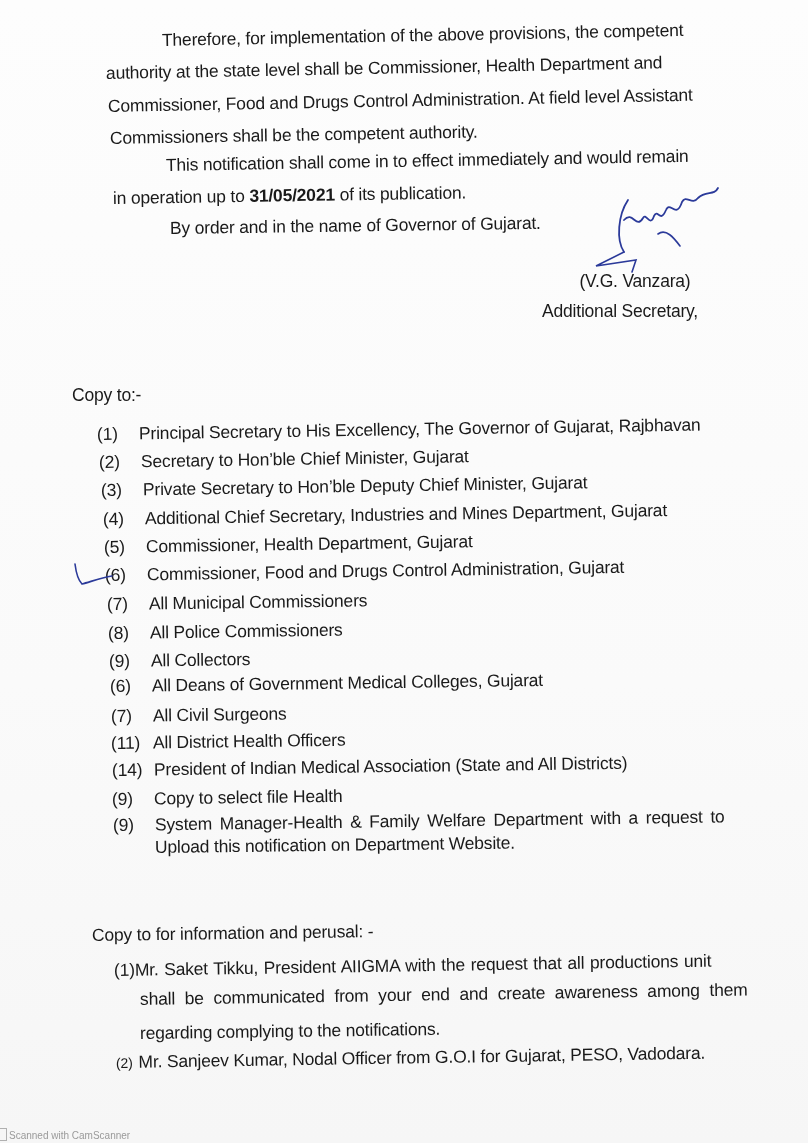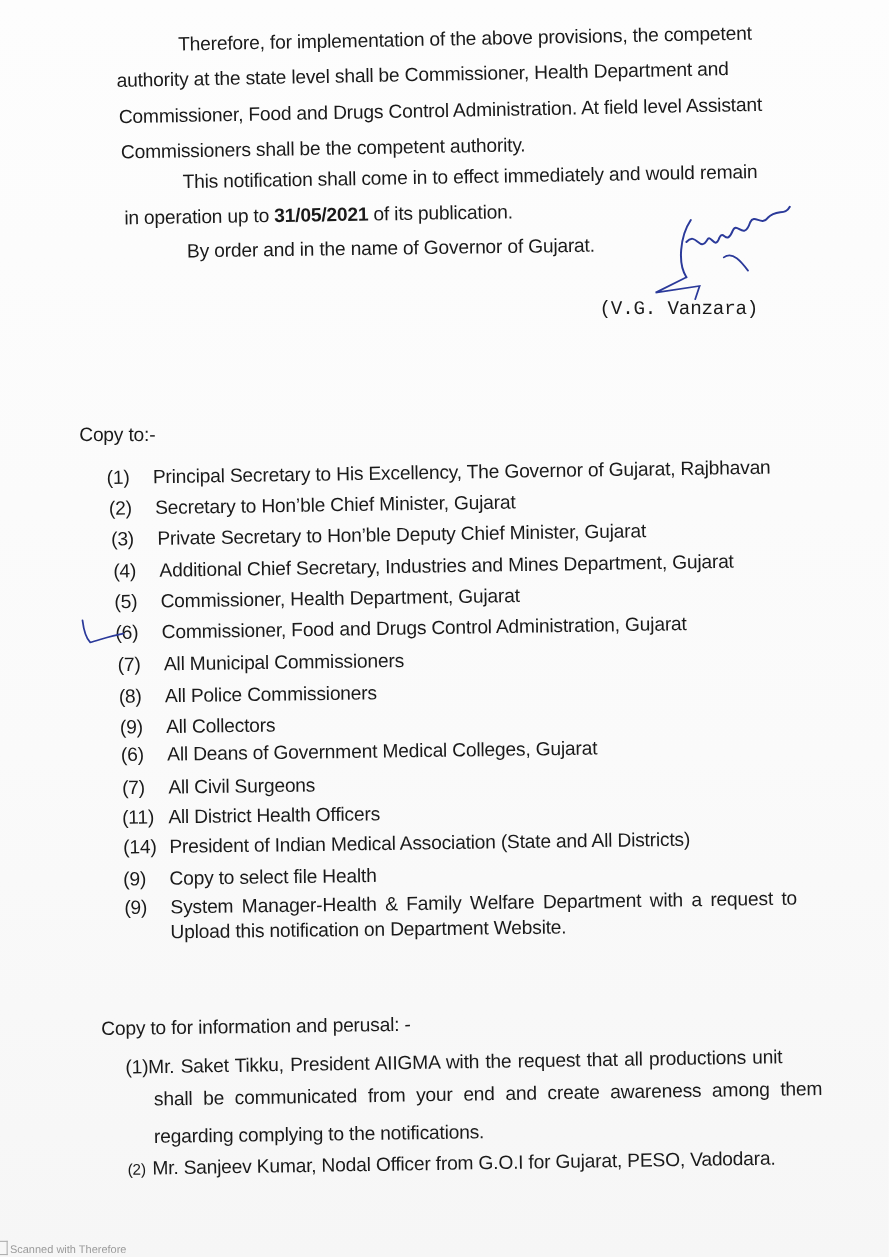--- a/index.html
+++ b/index.html
@@ -13,21 +13,21 @@
   .page {
     position: absolute; left: 0; top: 0; width: 808px; height: 1143px;
     background: linear-gradient(180deg, #fdfdfd 0%, #fafafa 60%, #f6f6f6 100%);
   }
   .line {
     position: absolute; white-space: nowrap;
     font-size: 17.5px; letter-spacing: -0.2px;
     transform-origin: left center;
   }
   .bold { font-weight: bold; }
-  .sig-block { text-align: left; font-family: Liberation Mono, monospace; }
+  .sig-block { text-align: center; }
   .num { display: inline-block; width: 42px; }
   .signature { position: absolute; left: 588px; top: 180px; width: 140px; height: 100px; }
   .tick { position: absolute; left: 70px; top: 560px; width: 45px; height: 28px; }
   .footer {
     position: absolute; left: 0; top: 1128px;
     font-size: 10px; color: #9a9a9a; white-space: nowrap;
   }
   .footer .cs-icon {
     display: inline-block; width: 6px; height: 11px; border: 1px solid #b0b0b0;
     border-left: none; vertical-align: -2px; margin-right: 2px;
@@ -48,20 +48,21 @@
     <span>in operation up to </span><span class="bold">31/05/2021</span><span> of its publication.</span>
   </div>
   <div class="line" style="left:170px; top:218px; transform:rotate(-0.8deg);">By order and in the name of Governor of Gujarat.</div>
 
   <svg class="signature" viewBox="0 0 140 100">
     <path d="M40 20 C30 35, 28 60, 36 72 M36 40 C45 30, 48 50, 55 38 C58 32, 62 48, 66 36 C70 28, 72 44, 78 30 C82 20, 88 40, 94 22 C98 14, 104 26, 110 18 C118 10, 126 16, 130 8" fill="none" stroke="#2b3a9a" stroke-width="1.8" stroke-linecap="round"></path>
     <path d="M36 72 L8 86 L48 80 L44 92 M70 54 C78 48, 86 58, 92 66" fill="none" stroke="#2b3a9a" stroke-width="1.6" stroke-linecap="round"></path>
   </svg>
 
   <div class="line sig-block" style="left:545px; top:271px; width:180px;">(V.G. Vanzara)</div>
+  <div class="line sig-block" style="left:530px; top:301px; width:180px;">Additional Secretary,</div>
 
   <div class="line" style="left:72px; top:385px;">Copy to:-</div>
 
   <div class="line" style="left:97px; top:424px; transform:rotate(-0.9deg);"><span class="num">(1)</span><span>Principal Secretary to His Excellency, The Governor of Gujarat, Rajbhavan</span></div>
   <div class="line" style="left:99px; top:452px; transform:rotate(-0.9deg);"><span class="num">(2)</span><span>Secretary to Hon’ble Chief Minister, Gujarat</span></div>
   <div class="line" style="left:101px; top:480px; transform:rotate(-0.9deg);"><span class="num">(3)</span><span>Private Secretary to Hon’ble Deputy Chief Minister, Gujarat</span></div>
   <div class="line" style="left:103px; top:509px; transform:rotate(-0.9deg);"><span class="num">(4)</span><span>Additional Chief Secretary, Industries and Mines Department, Gujarat</span></div>
   <div class="line" style="left:104px; top:537px; transform:rotate(-0.9deg);"><span class="num">(5)</span><span>Commissioner, Health Department, Gujarat</span></div>
   <div class="line" style="left:105px; top:565px; transform:rotate(-0.9deg);"><span class="num">(6)</span><span>Commissioner, Food and Drugs Control Administration, Gujarat</span></div>
   <svg class="tick" viewBox="0 0 45 28">
@@ -78,15 +79,15 @@
   <div class="line" style="left:113px; top:815px; transform:rotate(-0.8deg); word-spacing:3px;"><span class="num">(9)</span><span>System Manager-Health &amp; Family Welfare Department with a request to</span></div>
   <div class="line" style="left:155px; top:837px; transform:rotate(-0.7deg);">Upload this notification on Department Website.</div>
 
   <div class="line" style="left:92px; top:925px; transform:rotate(-0.8deg);">Copy to for information and perusal: -</div>
   <div class="line" style="left:114px; top:960px; transform:rotate(-0.9deg); word-spacing:1px;"><span>(1)</span><span>Mr. Saket Tikku, President AIIGMA with the request that all productions unit</span></div>
   <div class="line" style="left:140px; top:989px; transform:rotate(-0.9deg); word-spacing:5px;">shall be communicated from your end and create awareness among them</div>
   <div class="line" style="left:140px; top:1023px; transform:rotate(-0.8deg);">regarding complying to the notifications.</div>
   <div class="line" style="left:116px; top:1052px; transform:rotate(-0.9deg);"><span style="font-size:14px; margin-right:6px;">(2)</span><span>Mr. Sanjeev Kumar, Nodal Officer from G.O.I for Gujarat, PESO, Vadodara.</span></div>
 
   <div class="footer">
-    <span class="cs-icon"></span><span>Scanned with Therefore</span>
+    <span class="cs-icon"></span><span>Scanned with CamScanner</span>
   </div>
 </div>
 
 </body></html>

